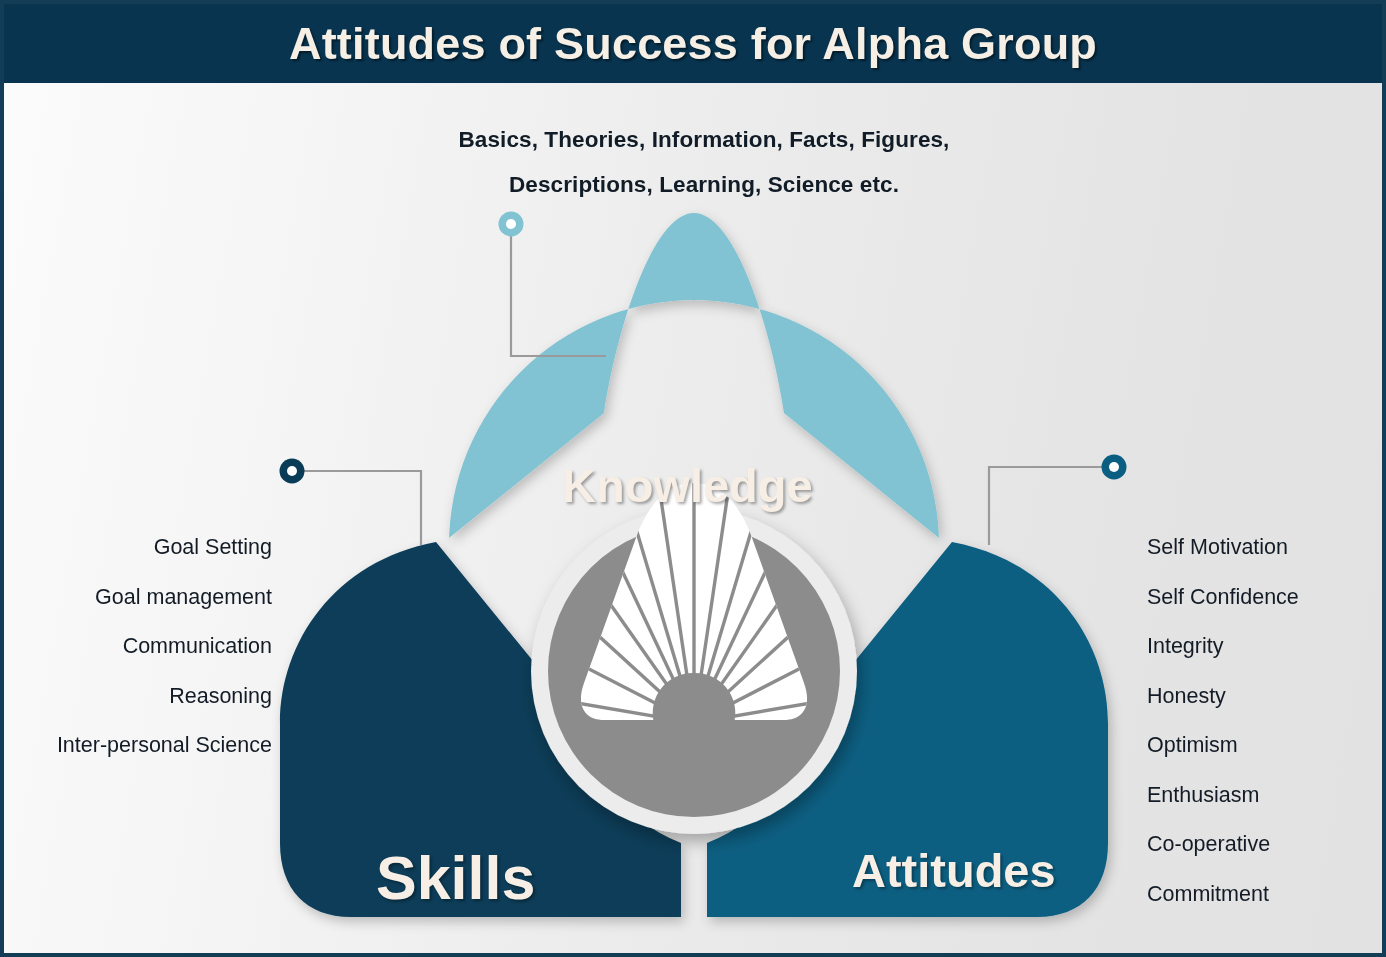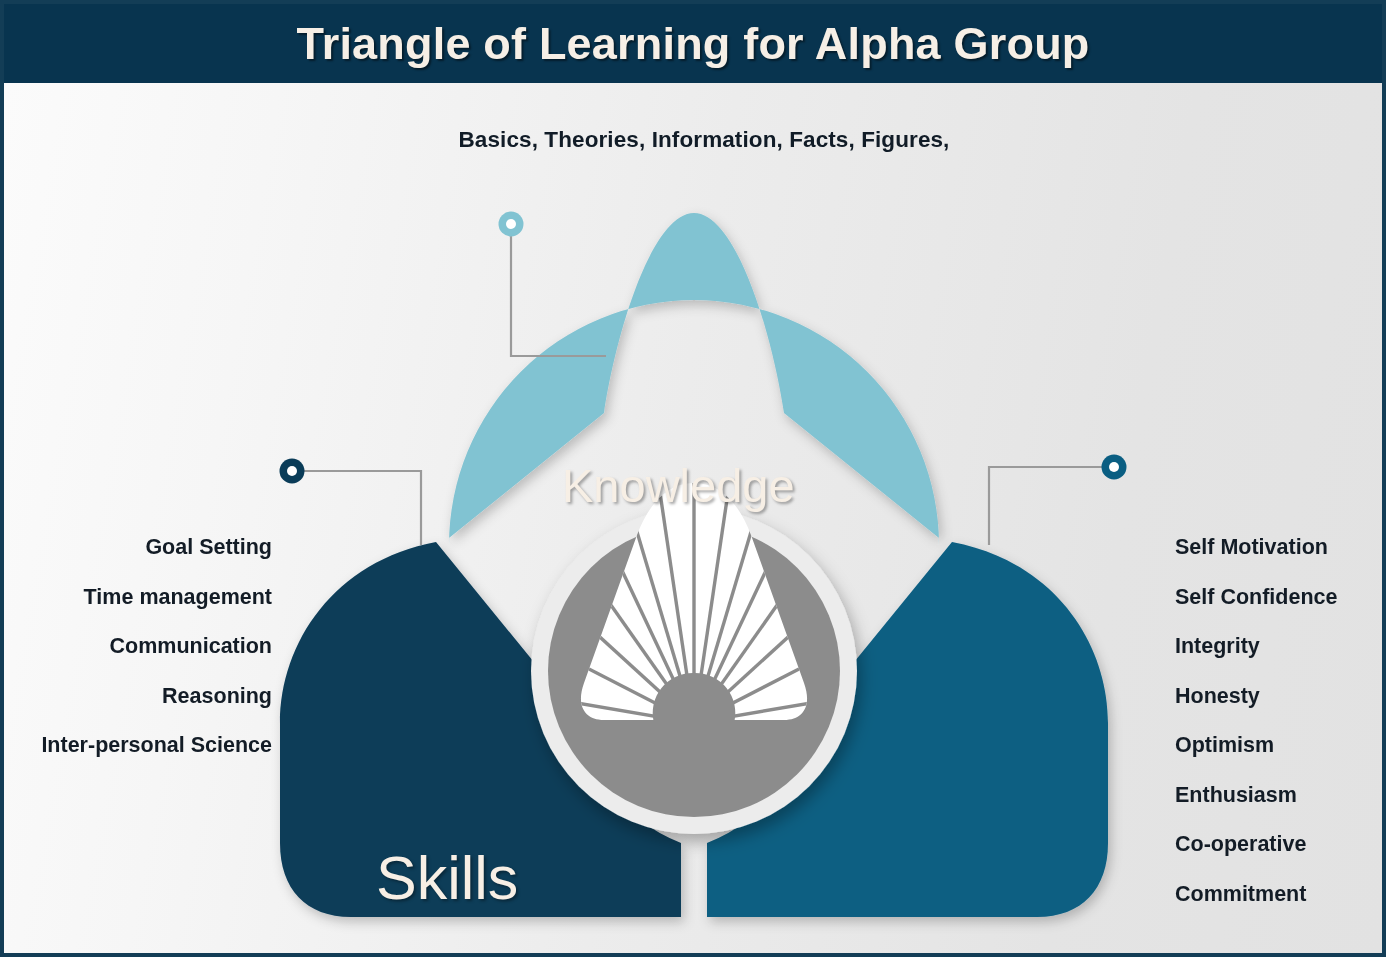--- a/index.html
+++ b/index.html
@@ -53,50 +53,49 @@
     color:#111c27;
     font-size:22.5px;
     font-weight:bold;
     line-height:45px;
     letter-spacing:.1px;
   }
 
   .shape-label{
     position:absolute;
     color:#f7efe5;
-    font-weight:normal;
+    font-weight:bold;
     white-space:nowrap;
     text-shadow:2px 2px 3px rgba(0,0,0,.35);
   }
   .lbl-knowledge{ left:558px; top:375px; font-size:47px; }
   .lbl-skills   { left:372px; top:760px; font-size:61px; }
   .lbl-attitudes{ left:848px; top:760px; font-size:47px; }
 
   .side-list{ position:absolute; }
   .side-list .row{
     color:#131c26;
     font-size:21.5px;
-    font-weight:bold;
+    font-weight:normal;
     white-space:nowrap;
     height:49.5px;
     line-height:49.5px;
-    margin-left:28px;
   }
   .left-list { left:0px; top:440px; width:268px; }
   .left-list .row{ text-align:right; }
   .right-list{ left:1143px; top:440px; width:260px; }
   .right-list .row{ text-align:left; }
 </style>
 </head>
 <body>
 
 <div id="page">
 
   <div class="titlebar">
-    <div class="title">Triangle of Learning for Alpha Group</div>
+    <div class="title">Attitudes of Success for Alpha Group</div>
   </div>
 
   <div class="canvas">
 
     <svg class="diagram" viewBox="0 0 1378 870">
       <defs>
         <filter id="softshadow" x="-30%" y="-30%" width="170%" height="170%">
           <feDropShadow dx="3" dy="5" stdDeviation="6" flood-color="#000000" flood-opacity="0.22"></feDropShadow>
         </filter>
         <filter id="discshadow" x="-40%" y="-40%" width="190%" height="190%">
@@ -183,28 +182,30 @@
       <circle cx="288" cy="388" r="12.5" fill="#0a3c58"></circle>
       <circle cx="288" cy="388" r="5" fill="#ffffff"></circle>
 
       <polyline points="1098,384 985,384 985,462" fill="none" stroke="#9a9a9a" stroke-width="2.2"></polyline>
       <circle cx="1110" cy="384" r="12.5" fill="#0a5e82"></circle>
       <circle cx="1110" cy="384" r="5" fill="#ffffff"></circle>
     </svg>
 
     <div class="hdr-note">
       <div>Basics, Theories, Information, Facts, Figures,</div>
+      <div>Descriptions, Learning, Science etc.</div>
     </div>
 
     <div class="shape-label lbl-knowledge">Knowledge</div>
     <div class="shape-label lbl-skills">Skills</div>
+    <div class="shape-label lbl-attitudes">Attitudes</div>
 
     <div class="side-list left-list">
       <div class="row">Goal Setting</div>
-      <div class="row">Time management</div>
+      <div class="row">Goal management</div>
       <div class="row">Communication</div>
       <div class="row">Reasoning</div>
       <div class="row">Inter-personal Science</div>
     </div>
 
     <div class="side-list right-list">
       <div class="row">Self Motivation</div>
       <div class="row">Self Confidence</div>
       <div class="row">Integrity</div>
       <div class="row">Honesty</div>

